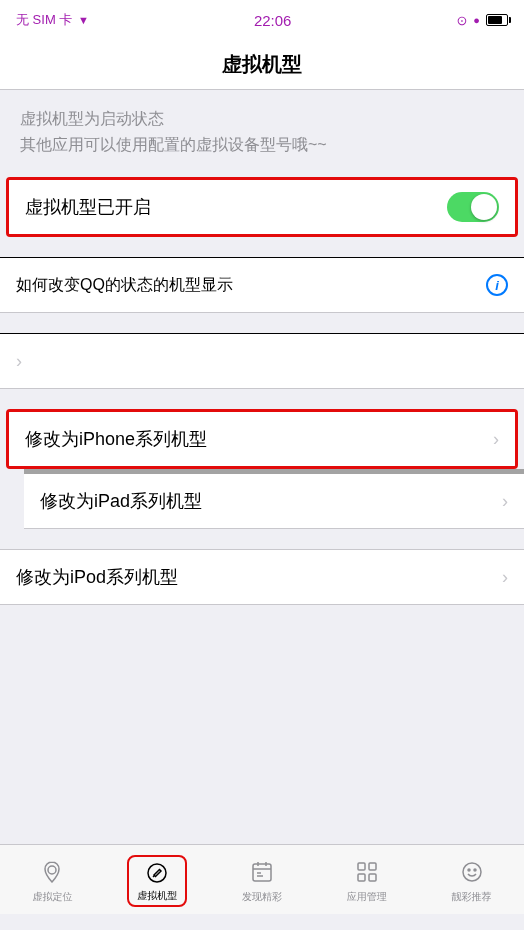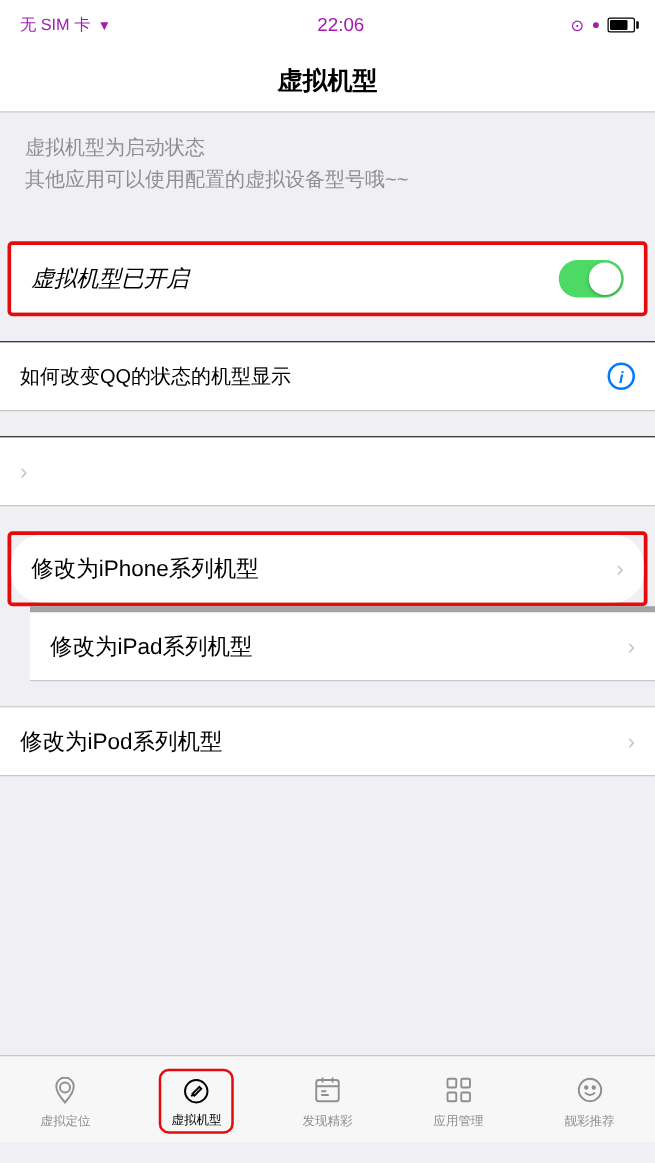--- a/index.html
+++ b/index.html
@@ -237,21 +237,21 @@
   <span class="nav-title">虚拟机型</span>
 </div>
 
 <div class="content-area">
 
   <div class="description-area">
     <div>虚拟机型为启动状态</div>
     <div>其他应用可以使用配置的虚拟设备型号哦~~</div>
   </div>
 
-  <div style="margin: 16px 4px 20px 4px; font-style: italic;">
+  <div style="margin: 0 4px 20px 4px;">
     <div class="highlighted">
       <div class="settings-row" style="border-bottom:none;">
         <span class="settings-row-label">虚拟机型已开启</span>
         <div class="toggle-switch">
           <div class="toggle-thumb"></div>
         </div>
       </div>
     </div>
   </div>
 
@@ -267,21 +267,21 @@
   <div class="settings-group" style="margin-bottom:20px;">
     <div class="settings-row" style="border-bottom:none;">
       <div class="settings-row-right">
         <span class="chevron">›</span>
       </div>
     </div>
   </div>
 
   <div style="margin: 0 4px 0 4px;">
     <div class="highlighted">
-      <div class="settings-row" style="border-bottom:none;border-radius:24px;">
+      <div class="settings-row" style="border-bottom:none;">
         <span class="settings-row-label">修改为iPhone系列机型</span>
         <div class="settings-row-right">
           <span class="chevron">›</span>
         </div>
       </div>
     </div>
   </div>
 
   <div class="settings-group" style="margin-top:0; border-top:5px solid #a3a3a3;margin-left:24px;">
     <div class="settings-row" style="border-bottom:none;">

